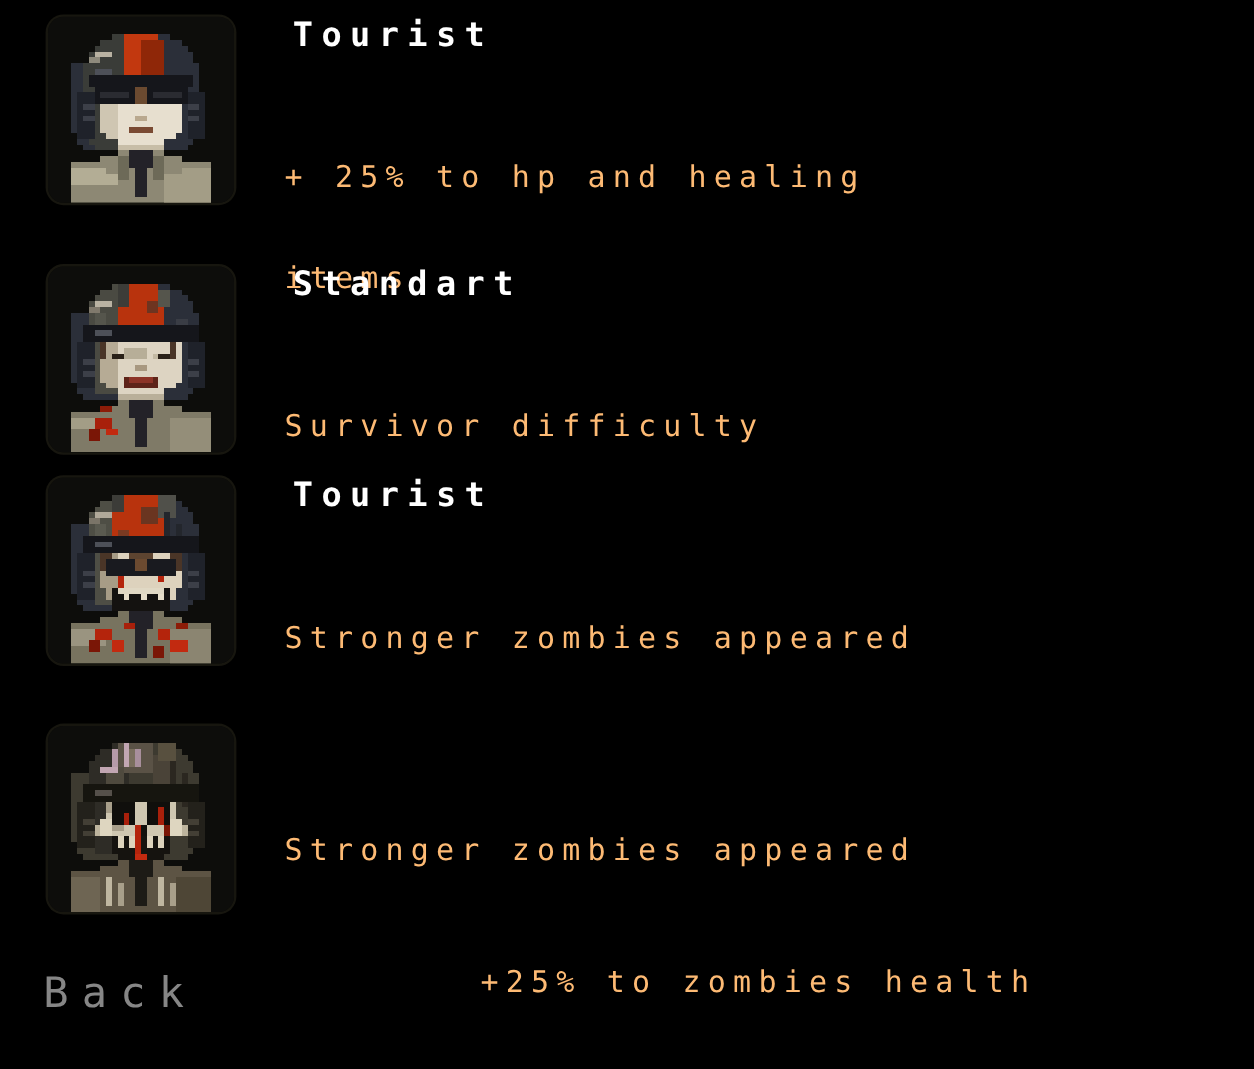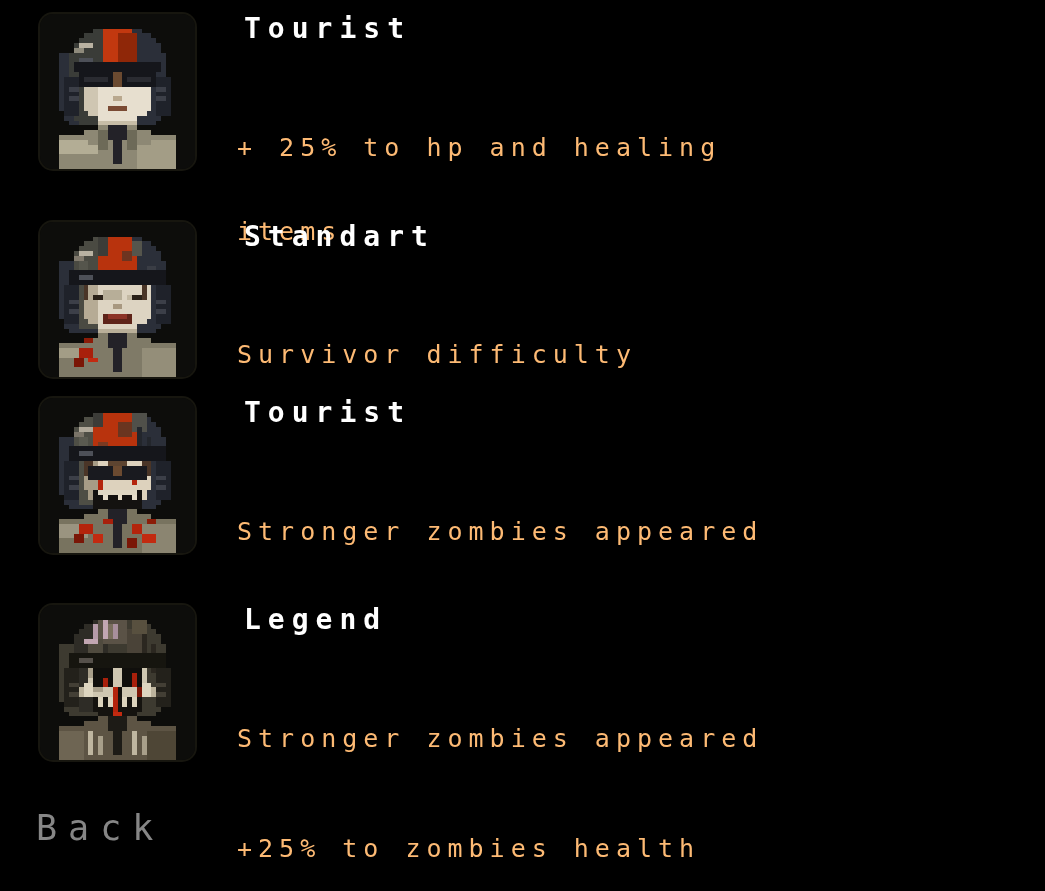--- a/index.html
+++ b/index.html
@@ -339,23 +339,22 @@
 
           <rect x="10" y="26" width="1" height="5" fill="#bfb6a0"></rect>
           <rect x="12" y="27" width="1" height="4" fill="#a89f8a"></rect>
           <rect x="19" y="26" width="1" height="5" fill="#bfb6a0"></rect>
           <rect x="21" y="27" width="1" height="4" fill="#a89f8a"></rect>
           <path d="M14 23 h4 V26 h-1 V31 h-2 V26 h-1 V23 z" fill="#1d1b16"></path>
         </svg>
       </div>
     </div>
     <div class="textcol">
-      <div class="name">Legend</div>
       <div class="desc" style="margin-top:34px;">
         <span class="desc-line">Stronger zombies appeared</span>
-        <span class="desc-line" style="margin-top:26px;display:block;">+25% to zombies health</span>
+        <span class="desc-line" style="margin-top:26px;display:block;text-align:center;">+25% to zombies health</span>
       </div>
     </div>
   </div>
 
   <div class="back">Back</div>
 
 </div>
 
 </body></html>

